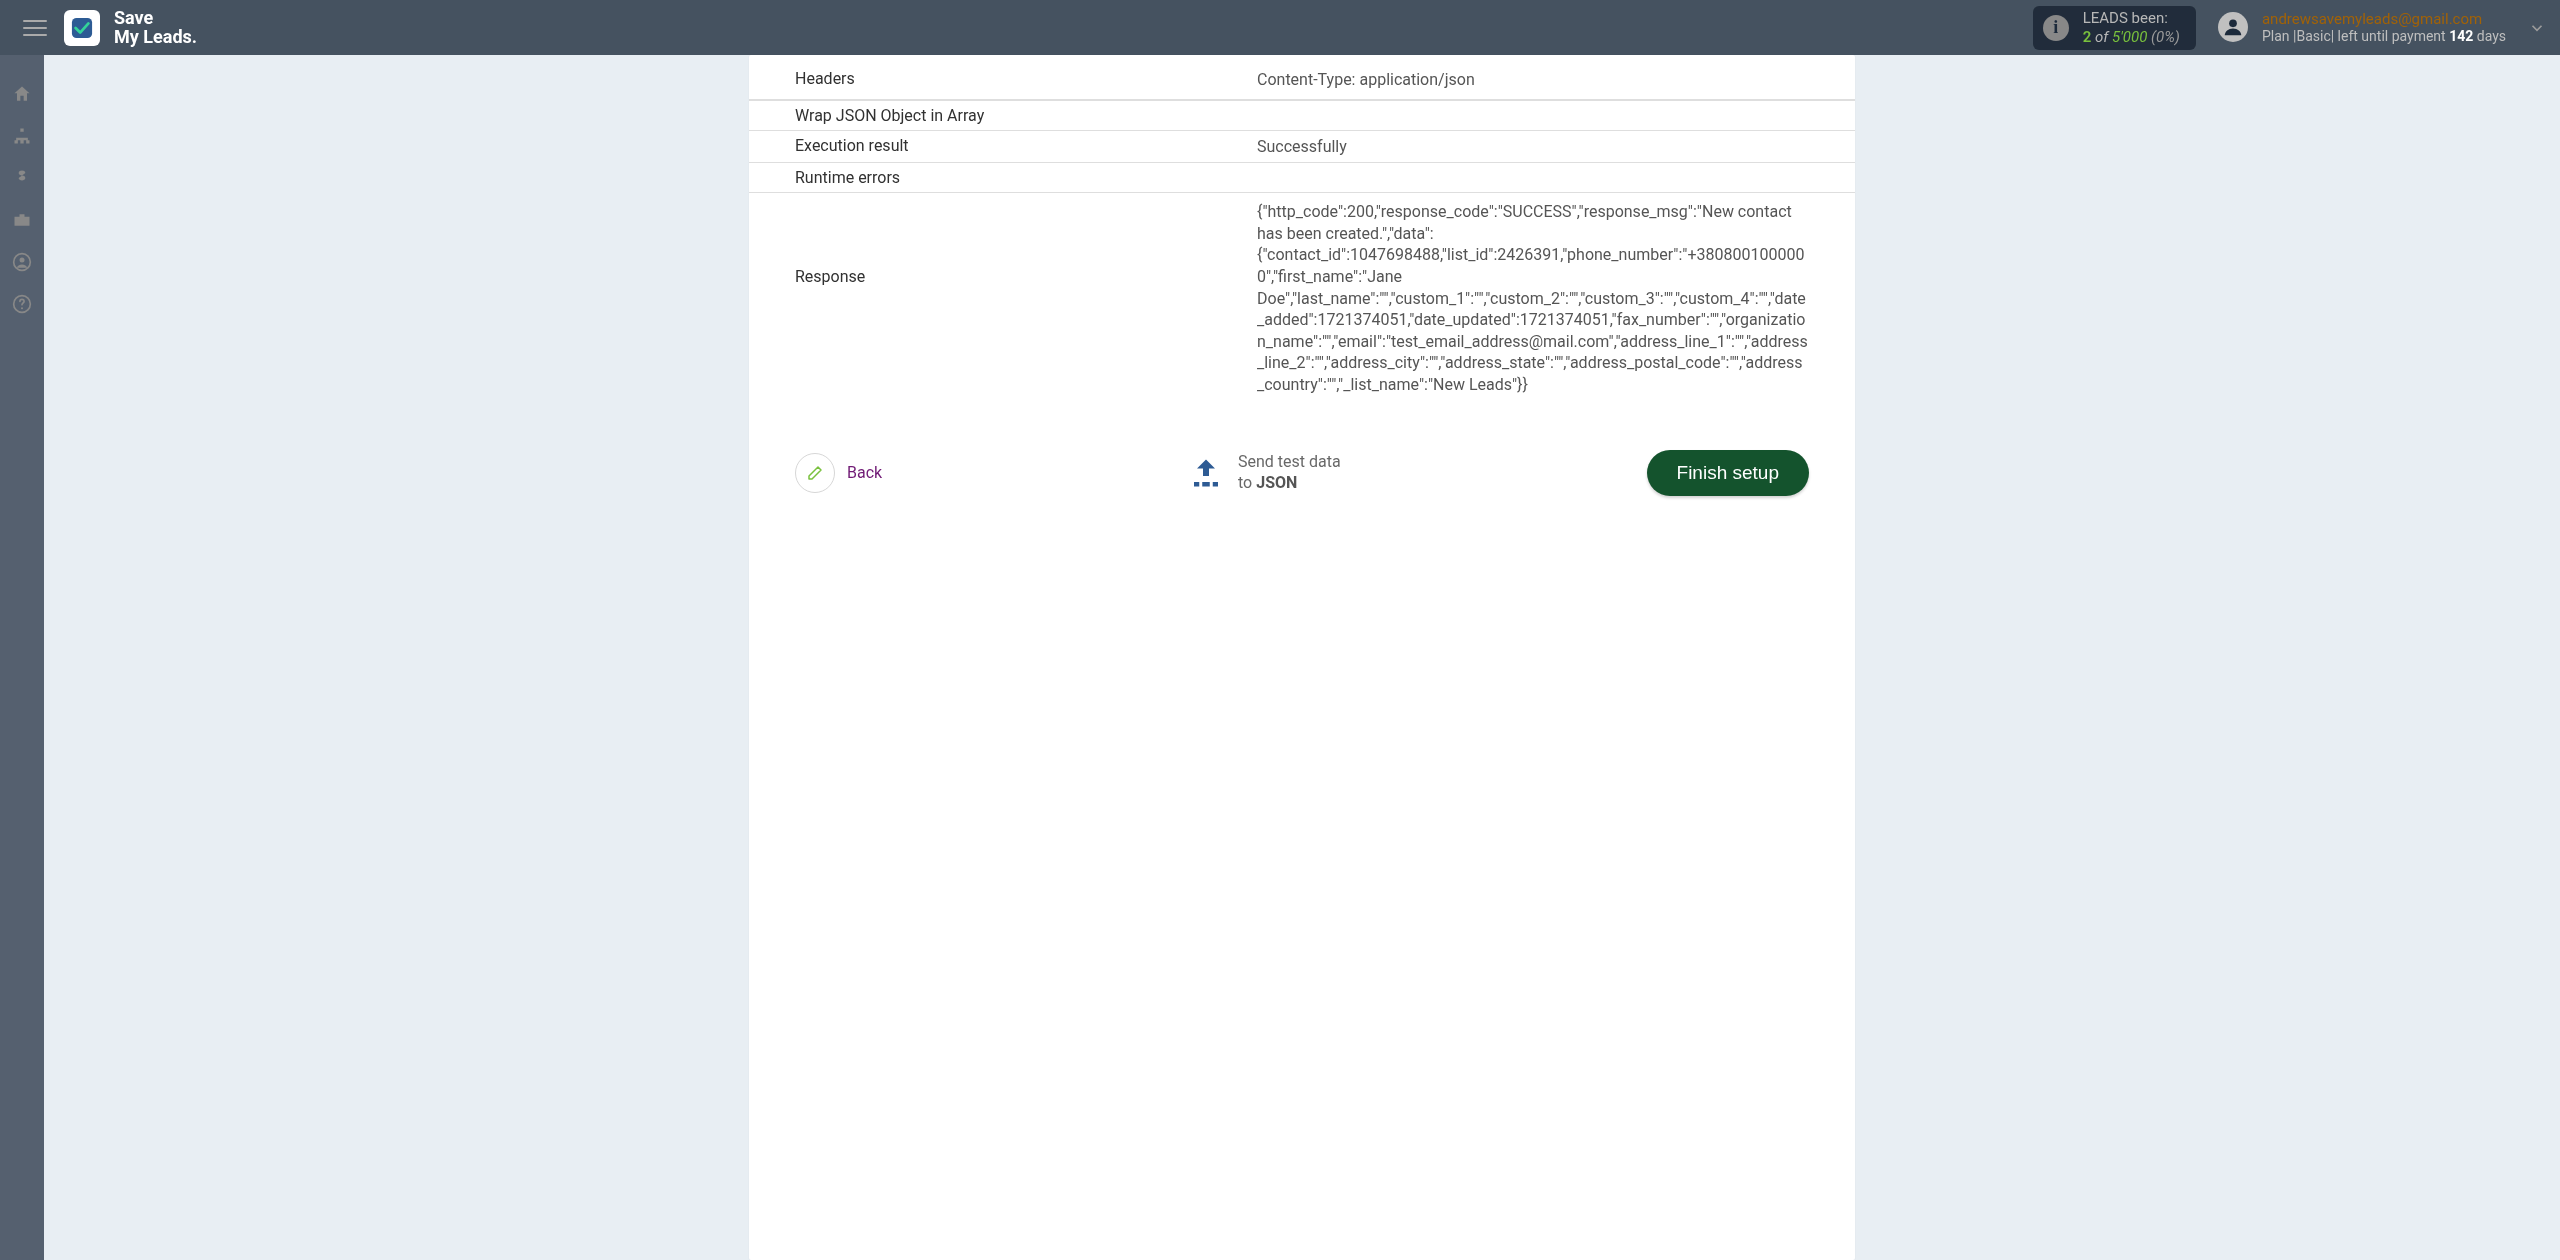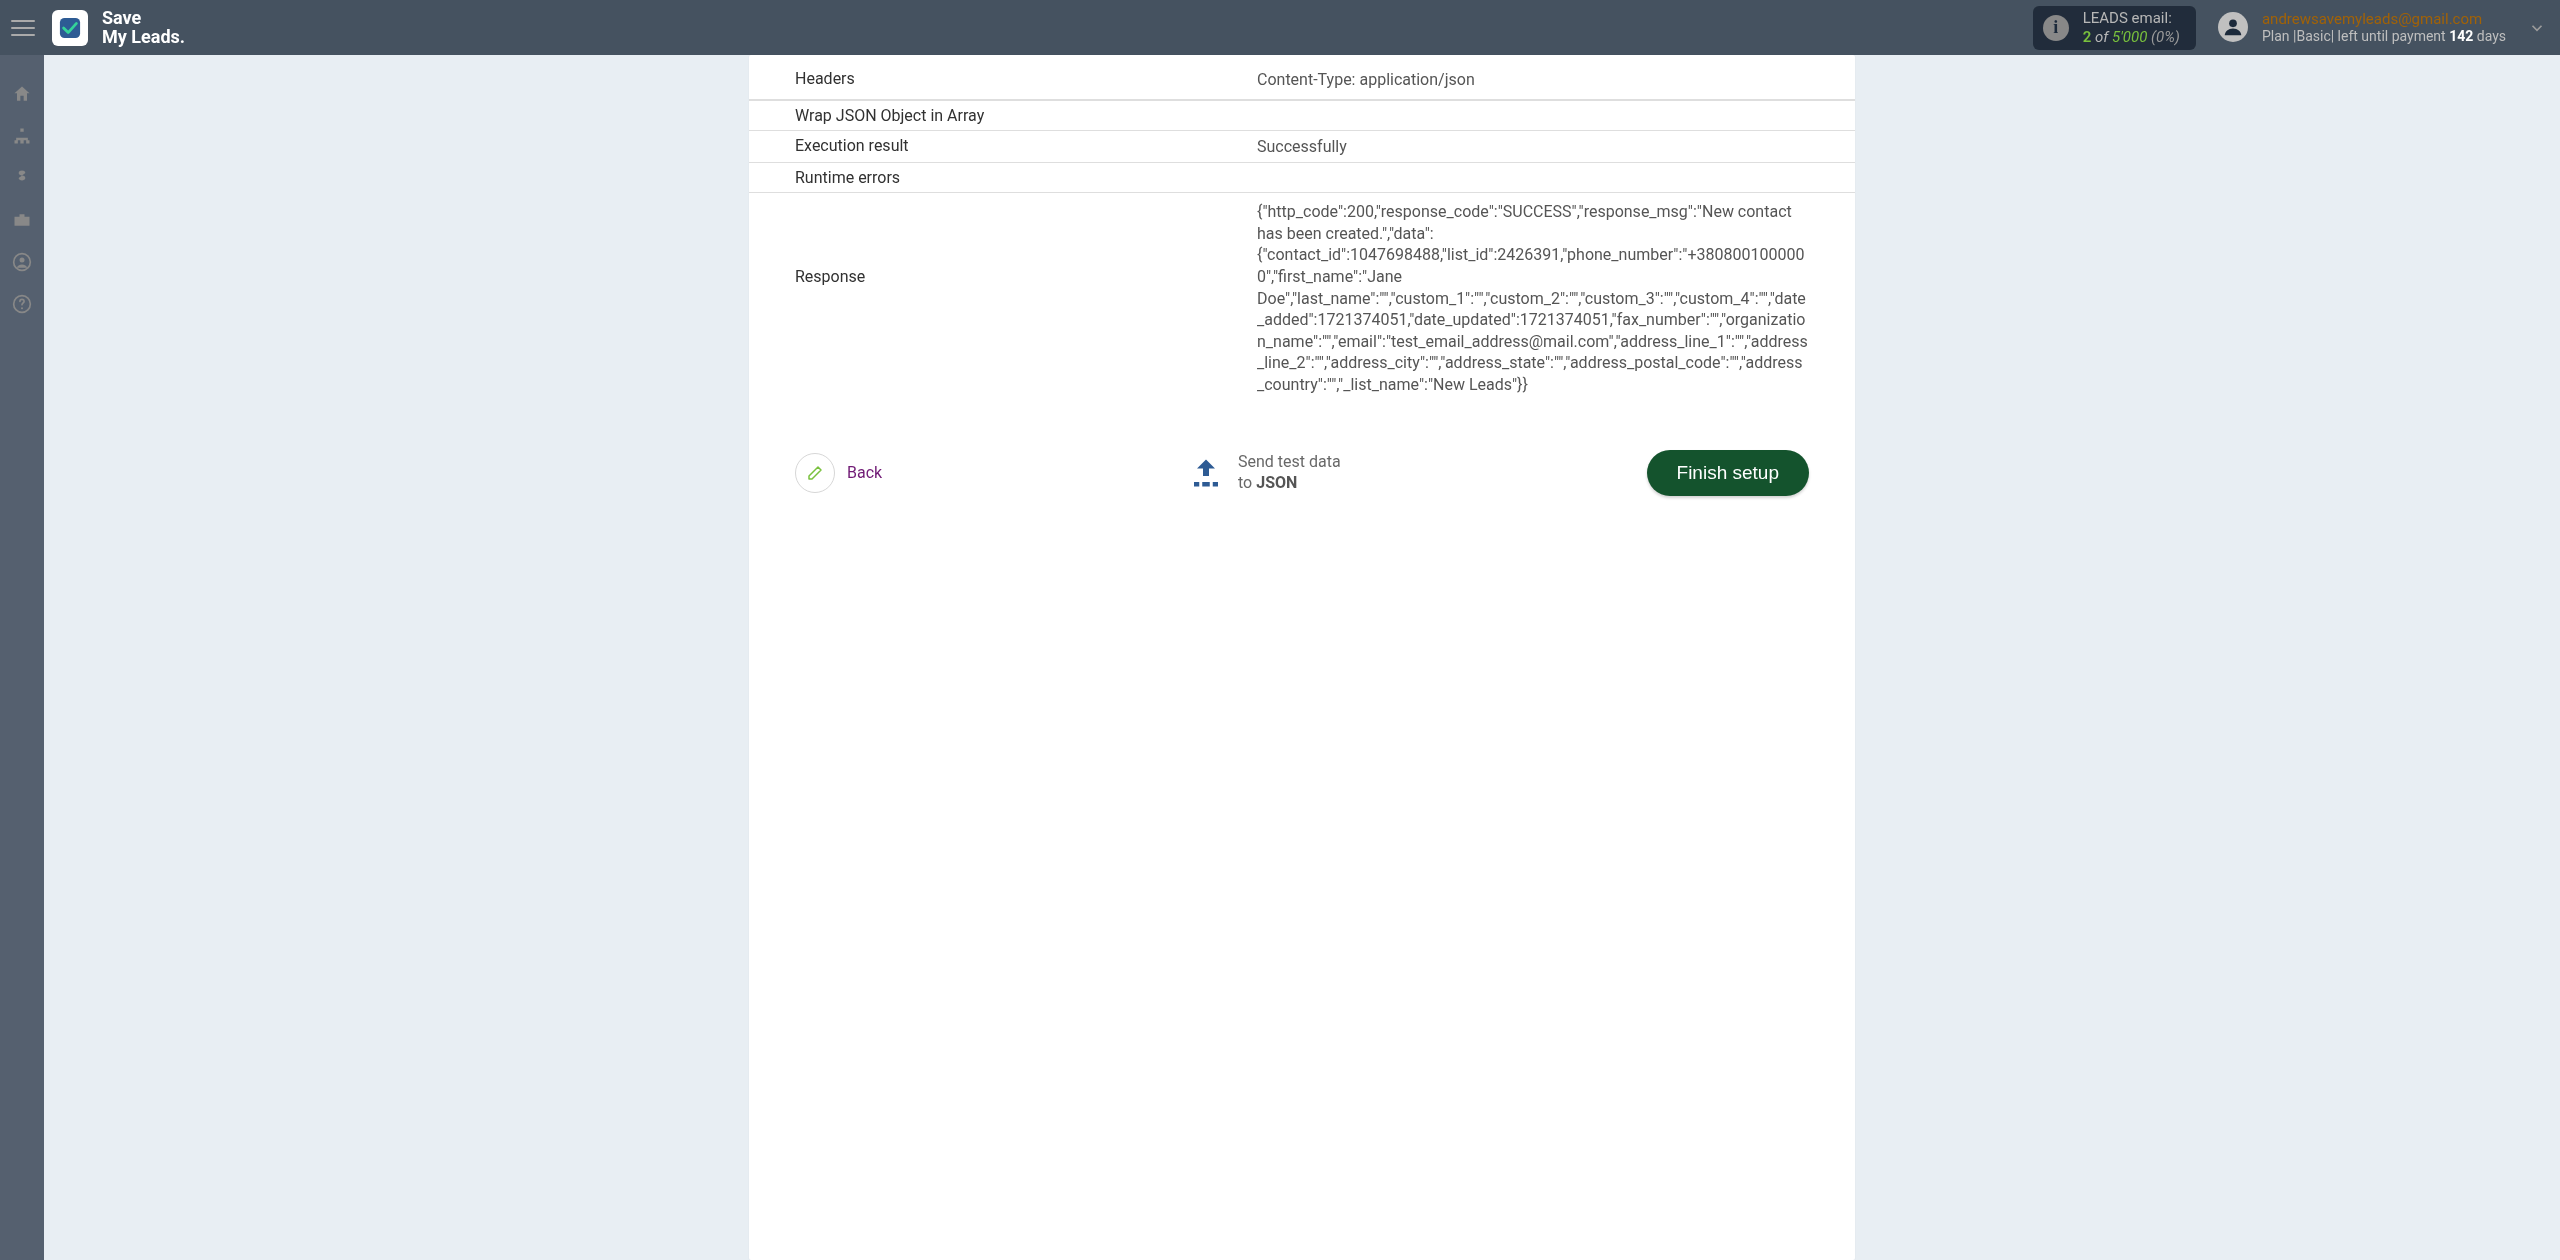--- a/index.html
+++ b/index.html
@@ -9,21 +9,21 @@
       color: #444;
       font-size: 16px;
       overflow-x: hidden;
     }
     .topbar {
       position: fixed;
       top: 0; left: 0; right: 0;
       height: 55px;
       background: #1c2a3bcc;
       display: flex;
-      padding: 0 14px 0 0;
+      padding: 0 14px 0 12px;
       z-index: 100;
       color: #d6d6d6;
       gap: 8px;
     }
     .topbar-left {
       display: flex;
       align-items: center;
       gap: 14px;
       padding-left: 8px;
     }
@@ -215,21 +215,21 @@
     </div>
     <div class="brand-text">
       <div>Save</div>
       <div>My Leads.</div>
     </div>
   </div>
   <div class="topbar-right">
     <div class="usage-box">
       <div class="info-circle">i</div>
       <div class="usage-text">
-        <div class="label">LEADS email:</div>
+        <div class="label">LEADS been:</div>
         <div>
           <span class="usage-count">2</span>
           <span class="usage-of"> <span>of</span> </span><span class="usage-limit">5'000</span>
           <span class="usage-pct">(0%)</span>
         </div>
       </div>
     </div>
     <div class="account">
       <div class="avatar-circle">
         <svg viewBox="0 0 24 24">

